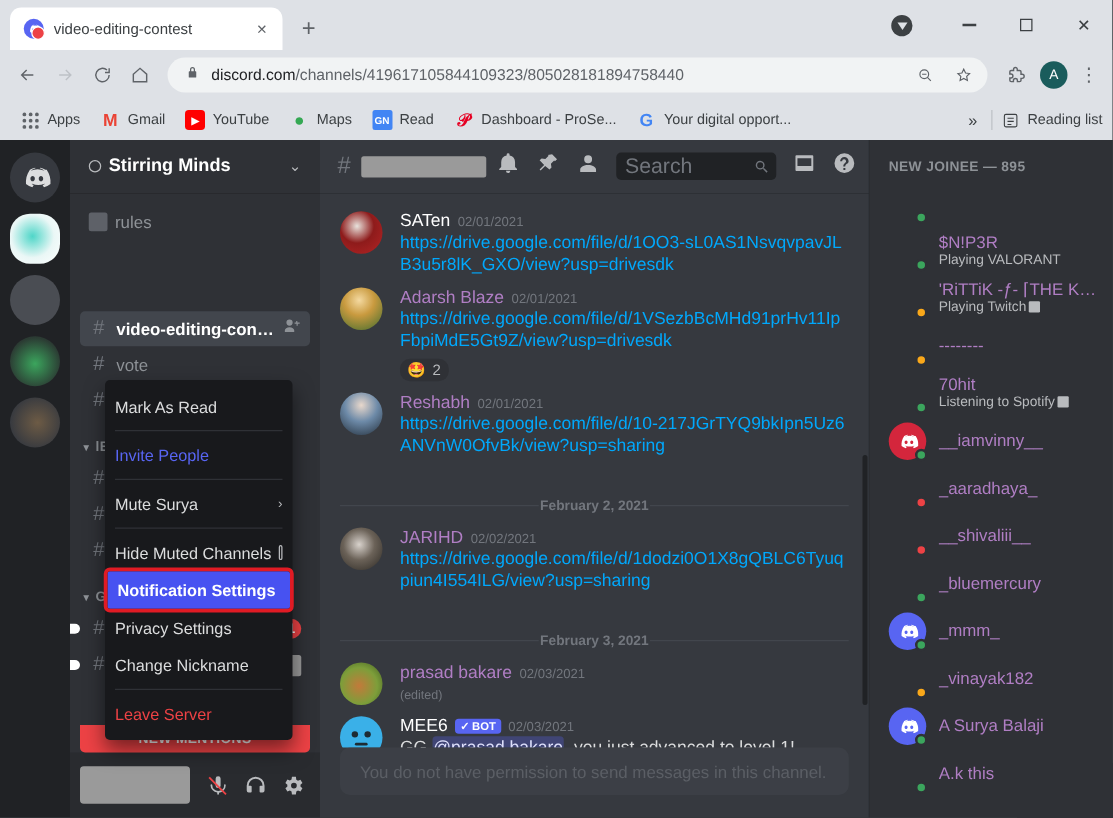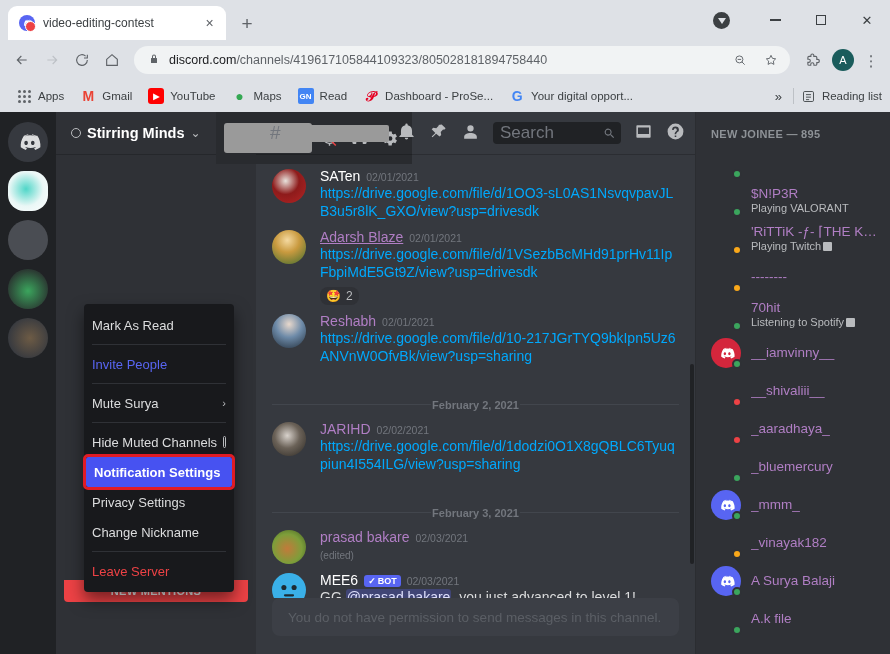--- a/index.html
+++ b/index.html
@@ -122,21 +122,21 @@
     padding-top: 10px; display: flex; flex-direction: column;
     align-items: center; gap: 9px; position: relative;
   }
   .guild { width: 40px; height: 40px; border-radius: 50%; position: relative; flex: 0 0 40px; overflow:hidden; }
   .guild.home { background: #36393f; display:flex; align-items:center; justify-content:center; }
   .guild.home svg { width: 25px; height: 25px; fill: #dcddde; }
   .guild.active { border-radius: 16px; }
 
   .channels {
     width: 200px; flex: 0 0 200px; background: #2f3136;
-    display: flex; flex-direction: row; position: relative;
+    display: flex; flex-direction: column; position: relative;
   }
   .guild-header {
     height: 42px; display: flex; align-items: center; padding: 0 15px;
     gap: 6px; box-shadow: 0 1px 0 rgba(0,0,0,.2); flex: 0 0 42px;
   }
   .guild-verified { width: 10px; height: 10px; flex:0 0 10px; border: 1.5px solid #b9bbbe; border-radius: 50%; }
   .guild-name {
     flex: 1; color: #fff; font-size: 14.5px; font-weight: bold;
     white-space: nowrap; overflow: hidden; text-overflow: ellipsis;
   }
@@ -632,21 +632,21 @@
             <span class="ts">02/01/2021</span>
           </span>
           <div class="msg-text"><span class="link">https://drive.google.com/file/d/1OO3-sL0AS1NsvqvpavJLB3u5r8lK_GXO/view?usp=drivesdk</span></div>
         </span>
       </div>
 
       <div class="msg">
         <span class="avatar" style="background:radial-gradient(circle at 45% 30%, #f4d9a0 0%, #c99a3f 40%, #3f6b2e 100%);"></span>
         <span class="msg-body">
           <span class="msg-head">
-            <span class="author" style="color:#b07ec4;text-decoration:underline;">Adarsh Blaze</span>
+            <span class="author" style="color:#b07ec4;">Adarsh Blaze</span>
             <span class="ts">02/01/2021</span>
           </span>
           <div class="msg-text"><span class="link">https://drive.google.com/file/d/1VSezbBcMHd91prHv11IpFbpiMdE5Gt9Z/view?usp=drivesdk</span></div>
           <span class="reaction">
             <span>🤩</span>
             <span>2</span>
           </span>
         </span>
       </div>
 
@@ -789,35 +789,35 @@
         </span>
         <span class="status st-online"></span>
       </span>
       <span class="mem-txt">
         <div class="mem-name">__iamvinny__</div>
       </span>
     </div>
 
     <div class="mem">
       <span class="mem-av">
+        <span class="inner" style="background:radial-gradient(circle at 45% 40%, #d8c0b0 0%, #8a3a2a 55%, #3a1812 100%);"></span>
+        <span class="status st-dnd"></span>
+      </span>
+      <span class="mem-txt">
+        <div class="mem-name">_aaradhaya_</div>
+      </span>
+    </div>
+
+    <div class="mem">
+      <span class="mem-av">
         <span class="inner" style="background:radial-gradient(circle at 50% 45%, #f2a8c4 0%, #5ec8e0 60%, #2c6f9e 100%);"></span>
         <span class="status st-dnd"></span>
       </span>
       <span class="mem-txt">
         <div class="mem-name">__shivaliii__</div>
-      </span>
-    </div>
-
-    <div class="mem">
-      <span class="mem-av">
-        <span class="inner" style="background:radial-gradient(circle at 45% 40%, #d8c0b0 0%, #8a3a2a 55%, #3a1812 100%);"></span>
-        <span class="status st-dnd"></span>
-      </span>
-      <span class="mem-txt">
-        <div class="mem-name">_aaradhaya_</div>
       </span>
     </div>
 
     <div class="mem">
       <span class="mem-av">
         <span class="inner" style="background:radial-gradient(circle at 45% 40%, #cfe0e8 0%, #55707f 55%, #24343d 100%);"></span>
         <span class="status st-online"></span>
       </span>
       <span class="mem-txt">
         <div class="mem-name">_bluemercury</div>
@@ -861,21 +861,21 @@
         <div class="mem-name">A Surya Balaji</div>
       </span>
     </div>
 
     <div class="mem">
       <span class="mem-av">
         <span class="inner" style="background:radial-gradient(circle at 50% 45%, #2a6e7a 0%, #101820 70%);"></span>
         <span class="status st-online"></span>
       </span>
       <span class="mem-txt">
-        <div class="mem-name">A.k file</div>
+        <div class="mem-name">A.k this</div>
       </span>
     </div>
 
     <div class="mem" style="opacity:.5;">
       <span class="mem-av">
         <span class="inner" style="background:radial-gradient(circle at 45% 40%, #c2a27a 0%, #6b5438 60%, #2e2418 100%);"></span>
       </span>
       <span class="mem-txt">
         <div class="mem-name"></div>
       </span>

